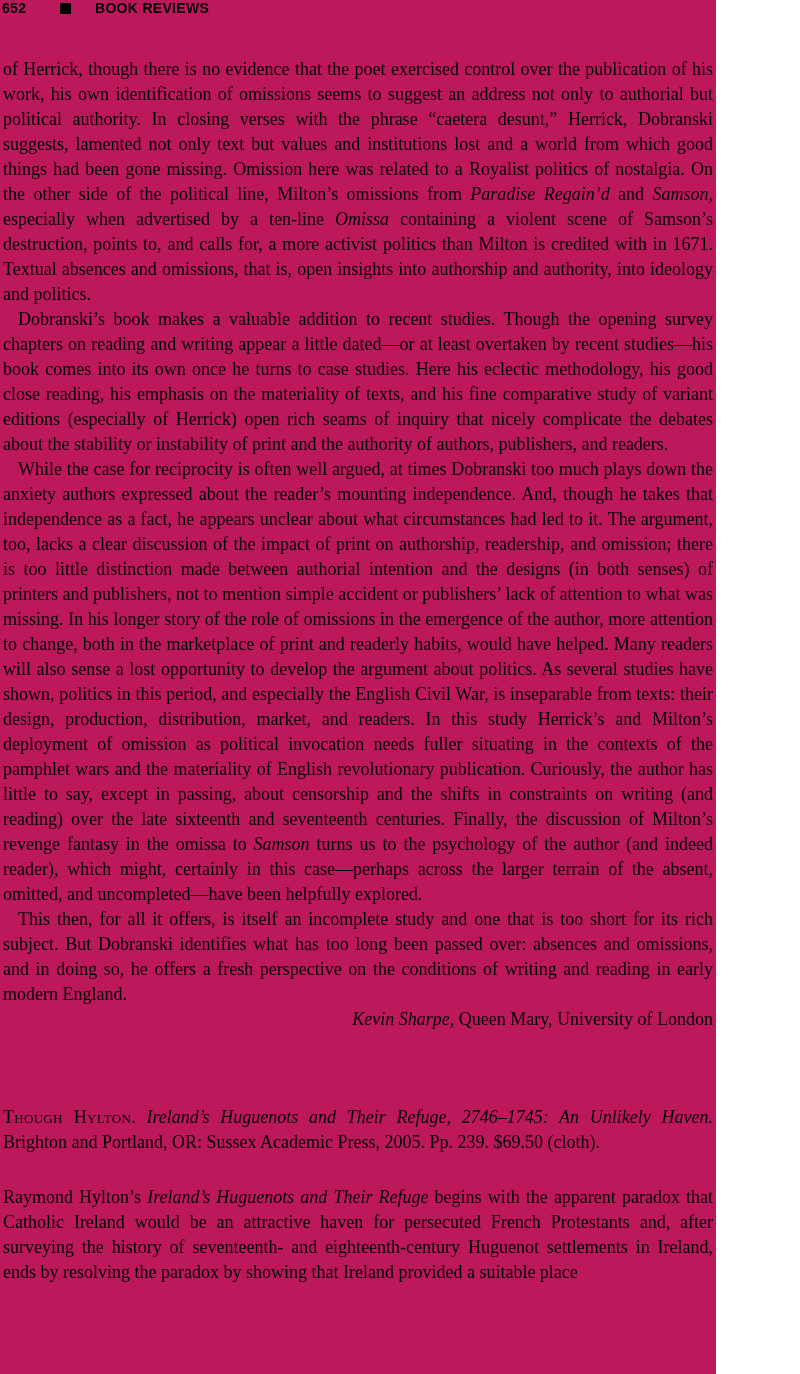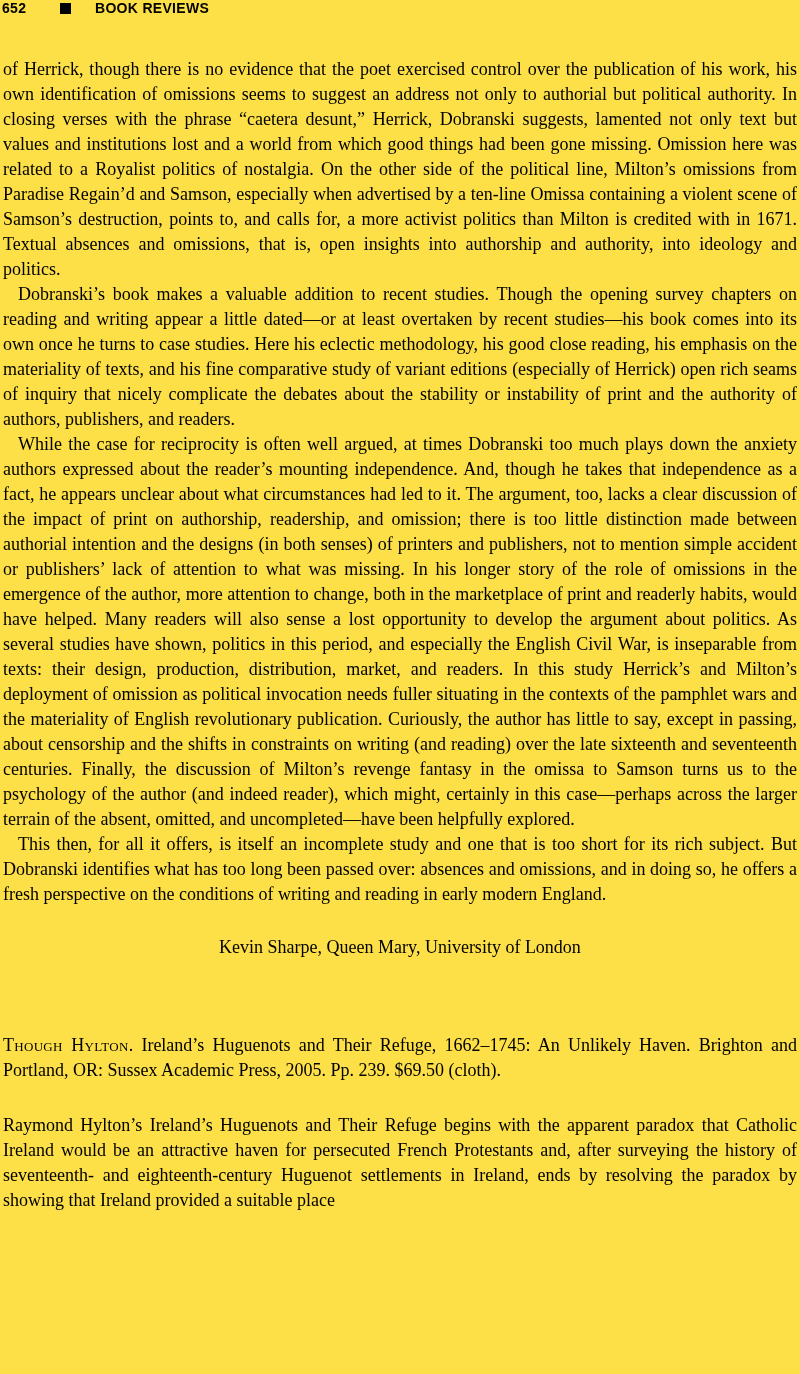--- a/index.html
+++ b/index.html
@@ -2,23 +2,23 @@
 <html><head>
 <meta charset="utf-8">
 <style>
   html, body {
     margin: 0;
     padding: 0;
     background: #ffffff;
   }
   .page {
     position: relative;
-    width: 800px;
+    width: 716px;
     height: 1374px;
-    background: #fde047;
+    background: #be185d;
     color: #000000;
     overflow: hidden;
   }
   .running-head {
     position: absolute;
     top: 1px;
     left: 2px;
     display: flex;
     align-items: center;
     font-family: "Liberation Sans", sans-serif;
@@ -41,30 +41,29 @@
   .body-text {
     margin: 57px 3px 0 3px;
     font-family: "Liberation Serif", serif;
     font-size: 18px;
     line-height: 25px;
     text-align: justify;
   }
   p { margin: 0; }
   p.indent { text-indent: 15px; }
   .signature {
-    margin-top: 28px;
-    text-align: center;
+    text-align: right;
   }
   .heading {
     margin-top: 73px;
   }
   .para2 {
     margin-top: 30px;
   }
-  .rich-italic { }
+  .rich-italic { font-style: italic; }
   .rich-smallcaps { font-variant: small-caps; letter-spacing: 0.3px; }
 </style>
 </head>
 <body>
 
 <div class="page">
 
   <header class="running-head">
     <span class="folio">652</span>
     <span class="sq"></span>
@@ -72,18 +71,18 @@
   </header>
 
   <main class="body-text">
     <p class="para"><span>of Herrick, though there is no evidence that the poet exercised control over the publication of his work, his own identification of omissions seems to suggest an address not only to authorial but political authority. In closing verses with the phrase “caetera desunt,” Herrick, Dobranski suggests, lamented not only text but values and institutions lost and a world from which good things had been gone missing. Omission here was related to a Royalist politics of nostalgia. On the other side of the political line, Milton’s omissions from </span><span class="rich-italic">Paradise Regain’d</span><span> and </span><span class="rich-italic">Samson</span><span>, especially when advertised by a ten-line </span><span class="rich-italic">Omissa</span><span> containing a violent scene of Samson’s destruction, points to, and calls for, a more activist politics than Milton is credited with in 1671. Textual absences and omissions, that is, open insights into authorship and authority, into ideology and politics.</span></p>
     <p class="para indent"><span>Dobranski’s book makes a valuable addition to recent studies. Though the opening survey chapters on reading and writing appear a little dated—or at least overtaken by recent studies—his book comes into its own once he turns to case studies. Here his eclectic methodology, his good close reading, his emphasis on the materiality of texts, and his fine comparative study of variant editions (especially of Herrick) open rich seams of inquiry that nicely complicate the debates about the stability or instability of print and the authority of authors, publishers, and readers.</span></p>
     <p class="para indent"><span>While the case for reciprocity is often well argued, at times Dobranski too much plays down the anxiety authors expressed about the reader’s mounting independence. And, though he takes that independence as a fact, he appears unclear about what circumstances had led to it. The argument, too, lacks a clear discussion of the impact of print on authorship, readership, and omission; there is too little distinction made between authorial intention and the designs (in both senses) of printers and publishers, not to mention simple accident or publishers’ lack of attention to what was missing. In his longer story of the role of omissions in the emergence of the author, more attention to change, both in the marketplace of print and readerly habits, would have helped. Many readers will also sense a lost opportunity to develop the argument about politics. As several studies have shown, politics in this period, and especially the English Civil War, is inseparable from texts: their design, production, distribution, market, and readers. In this study Herrick’s and Milton’s deployment of omission as political invocation needs fuller situating in the contexts of the pamphlet wars and the materiality of English revolutionary publication. Curiously, the author has little to say, except in passing, about censorship and the shifts in constraints on writing (and reading) over the late sixteenth and seventeenth centuries. Finally, the discussion of Milton’s revenge fantasy in the omissa to </span><span class="rich-italic">Samson</span><span> turns us to the psychology of the author (and indeed reader), which might, certainly in this case—perhaps across the larger terrain of the absent, omitted, and uncompleted—have been helpfully explored.</span></p>
     <p class="para indent"><span>This then, for all it offers, is itself an incomplete study and one that is too short for its rich subject. But Dobranski identifies what has too long been passed over: absences and omissions, and in doing so, he offers a fresh perspective on the conditions of writing and reading in early modern England.</span></p>
 
     <p class="signature"><span class="rich-italic">Kevin Sharpe</span><span>, Queen Mary, University of London</span></p>
 
-    <p class="heading"><span class="rich-smallcaps">Though Hylton</span><span>. </span><span class="rich-italic">Ireland’s Huguenots and Their Refuge, 1662–1745: An Unlikely Haven.</span><span> Brighton and Portland, OR: Sussex Academic Press, 2005. Pp. 239. $69.50 (cloth).</span></p>
+    <p class="heading"><span class="rich-smallcaps">Though Hylton</span><span>. </span><span class="rich-italic">Ireland’s Huguenots and Their Refuge, 2746–1745: An Unlikely Haven.</span><span> Brighton and Portland, OR: Sussex Academic Press, 2005. Pp. 239. $69.50 (cloth).</span></p>
 
     <p class="para para2"><span>Raymond Hylton’s </span><span class="rich-italic">Ireland’s Huguenots and Their Refuge</span><span> begins with the apparent paradox that Catholic Ireland would be an attractive haven for persecuted French Protestants and, after surveying the history of seventeenth- and eighteenth-century Huguenot settlements in Ireland, ends by resolving the paradox by showing that Ireland provided a suitable place</span></p>
   </main>
 
 </div>
 
 </body></html>

